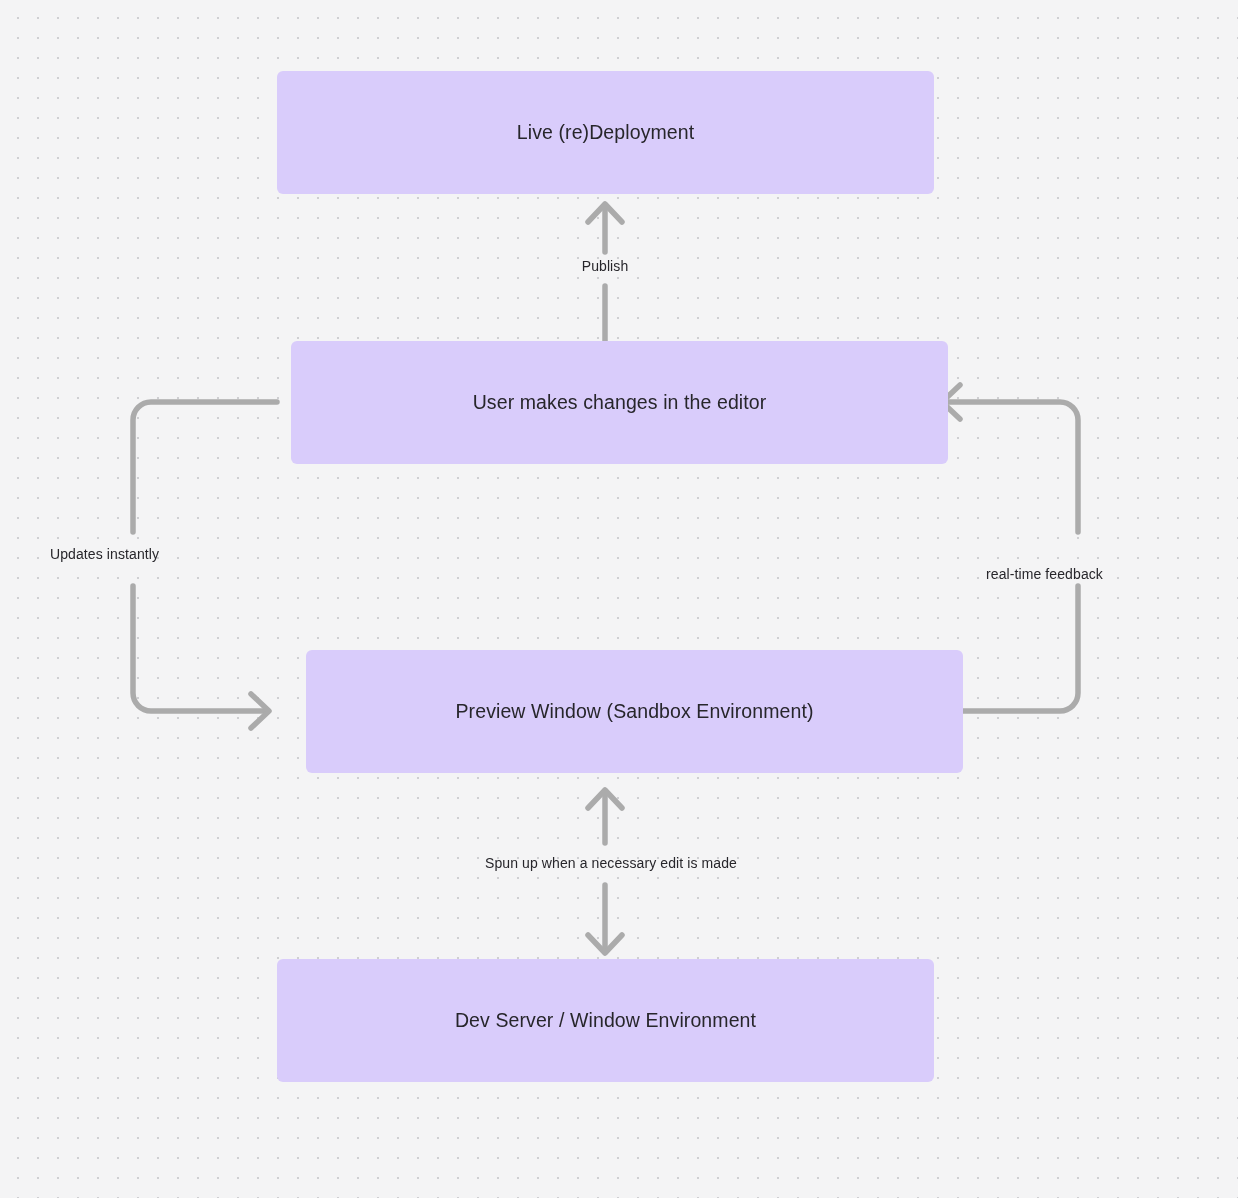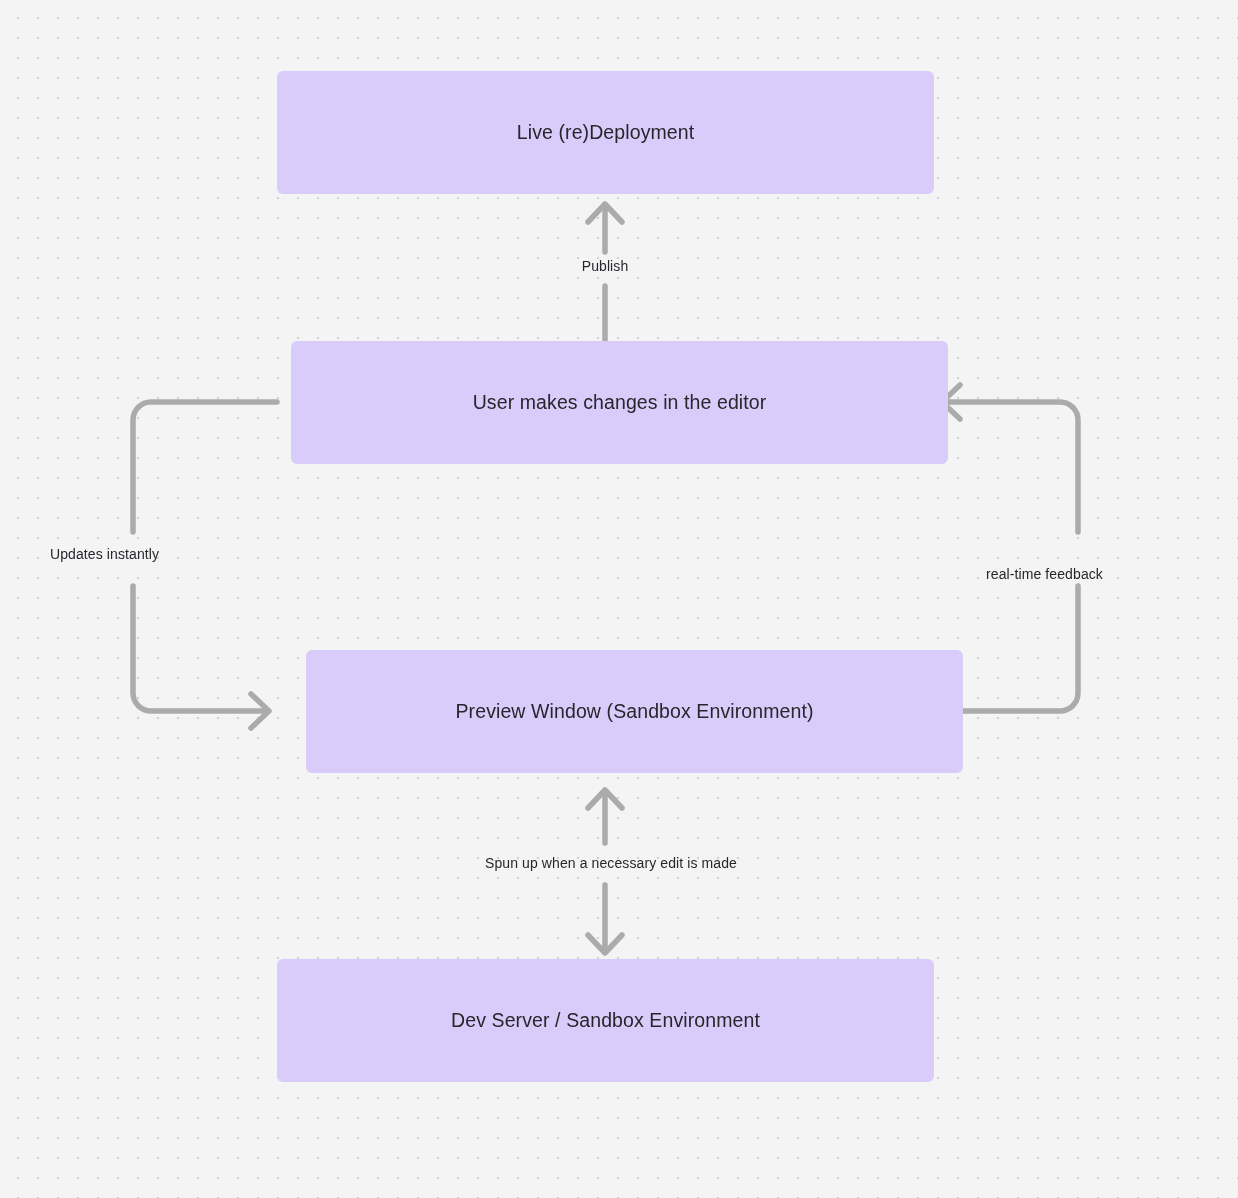--- a/index.html
+++ b/index.html
@@ -113,21 +113,21 @@
 
   <div class="node" id="node-user">
     <span class="node-label">User makes changes in the editor</span>
   </div>
 
   <div class="node" id="node-preview">
     <span class="node-label">Preview Window (Sandbox Environment)</span>
   </div>
 
   <div class="node" id="node-devserver">
-    <span class="node-label">Dev Server / Sandbox Environment</span>
+    <span class="node-label">Dev Server / Window Environment</span>
   </div>
 
   <div class="edge-label center" id="label-publish">Publish</div>
 
   <div class="edge-label" id="label-updates">Updates instantly</div>
 
   <div class="edge-label" id="label-realtime">real-time feedback</div>
 
   <div class="edge-label center" id="label-spunup">Spun up when a necessary edit is made</div>
 

